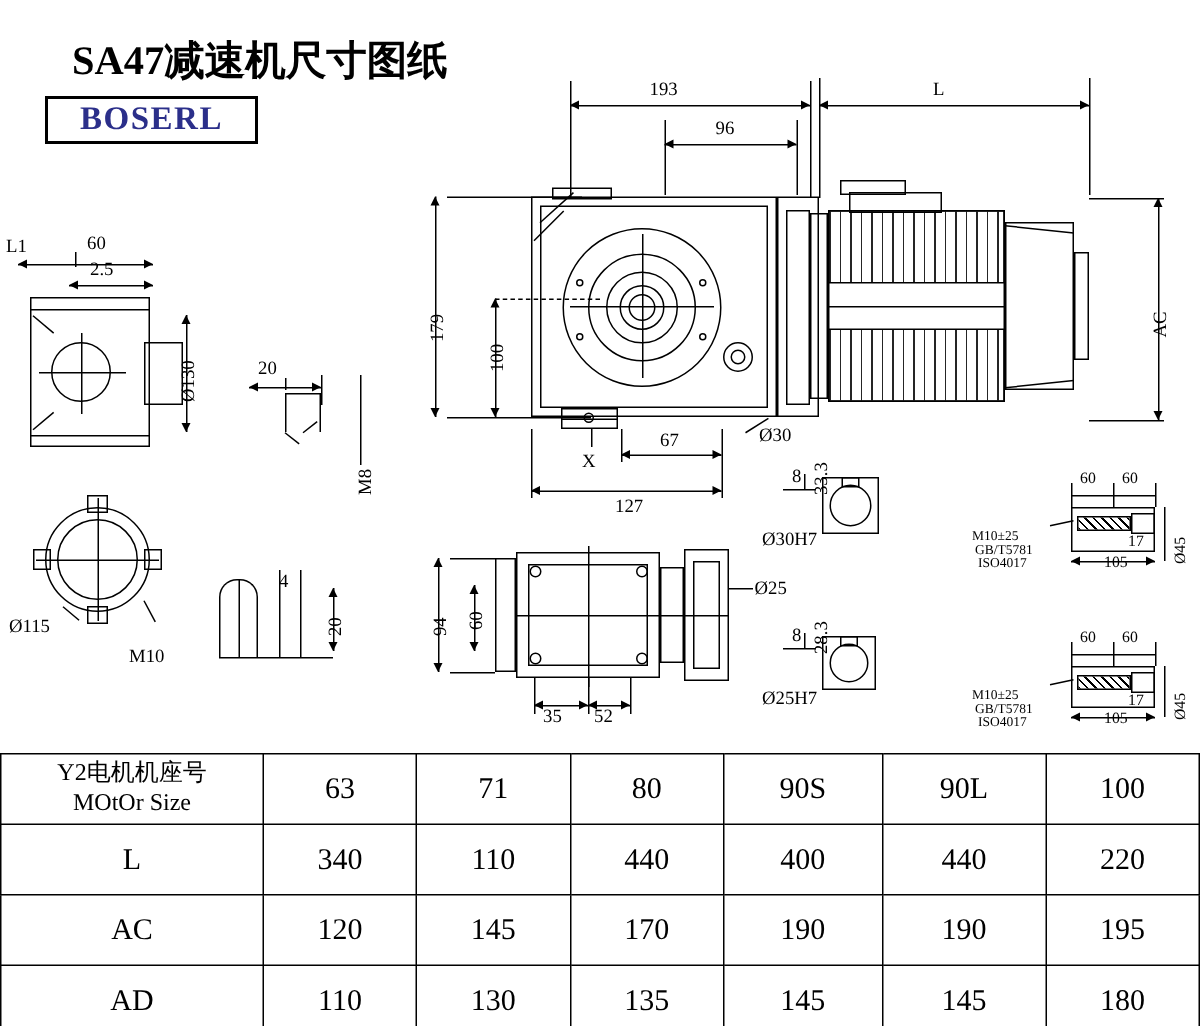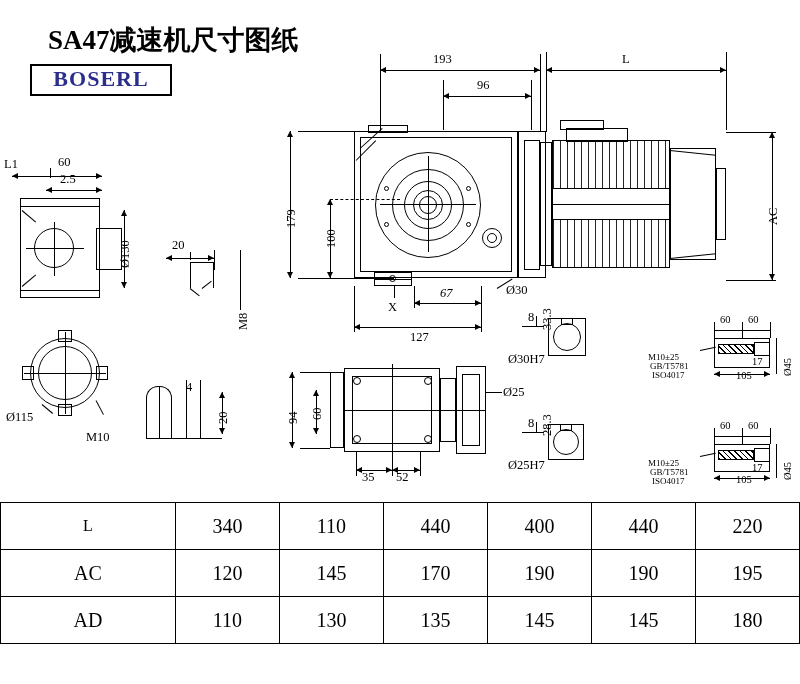--- a/index.html
+++ b/index.html
@@ -153,21 +153,21 @@
     <div class="rect2" style="left:716px;top:168px;width:10px;height:72px;"></div>
 
     <div class="rect2" style="left:560px;top:120px;width:44px;height:10px;"></div>
 
     <div class="ln v1" style="left:354px;top:286px;height:46px;"></div>
     <div class="ln v1" style="left:481px;top:286px;height:46px;"></div>
     <div class="ln v1" style="left:414px;top:286px;height:22px;"></div>
     <div class="ln h1" style="left:414px;top:303px;width:67px;"></div>
     <div class="arL" style="left:414px;top:300px;"></div>
     <div class="arR" style="left:475px;top:300px;"></div>
-    <div class="dim" style="left:440px;top:286px;font-style:italic;">67</div>
+    <div class="dim" style="left:440px;top:286px;">67</div>
     <div class="ln h1" style="left:354px;top:327px;width:127px;"></div>
     <div class="arL" style="left:354px;top:324px;"></div>
     <div class="arR" style="left:475px;top:324px;"></div>
     <div class="dim" style="left:410px;top:330px;">127</div>
     <div class="dim" style="left:388px;top:300px;">X</div>
     <div class="ln v1" style="left:394px;top:286px;height:12px;"></div>
 
     <div class="ln h1" style="left:497px;top:288px;width:18px;transform:rotate(-32deg);transform-origin:left center;"></div>
     <div class="dim" style="left:506px;top:283px;">Ø30</div>
   </div>
@@ -347,20 +347,32 @@
     <div class="dimv small" style="left:782px;top:480px;">Ø45</div>
     <div class="ln v1" style="left:776px;top:444px;height:34px;"></div>
     <div class="dim tiny" style="left:648px;top:458px;">M10±25</div>
     <div class="dim tiny" style="left:650px;top:467px;">GB/T5781</div>
     <div class="dim tiny" style="left:652px;top:476px;">ISO4017</div>
     <div class="ln h1" style="left:700px;top:456px;width:16px;transform:rotate(-12deg);transform-origin:left center;"></div>
   </div>
 
   <table id="tbl">
     <tbody>
+        <tr>
+      <td class="lbl first">
+        <div>Y2电机机座号</div>
+        <div>MOtOr Size</div>
+      </td>
+      <td>63</td>
+      <td>71</td>
+      <td>80</td>
+      <td>90S</td>
+      <td>90L</td>
+      <td>100</td>
+    </tr>
     <tr>
       <td class="lbl first">L</td>
       <td>340</td>
       <td>110</td>
       <td>440</td>
       <td>400</td>
       <td>440</td>
       <td>220</td>
     </tr>
     <tr>

